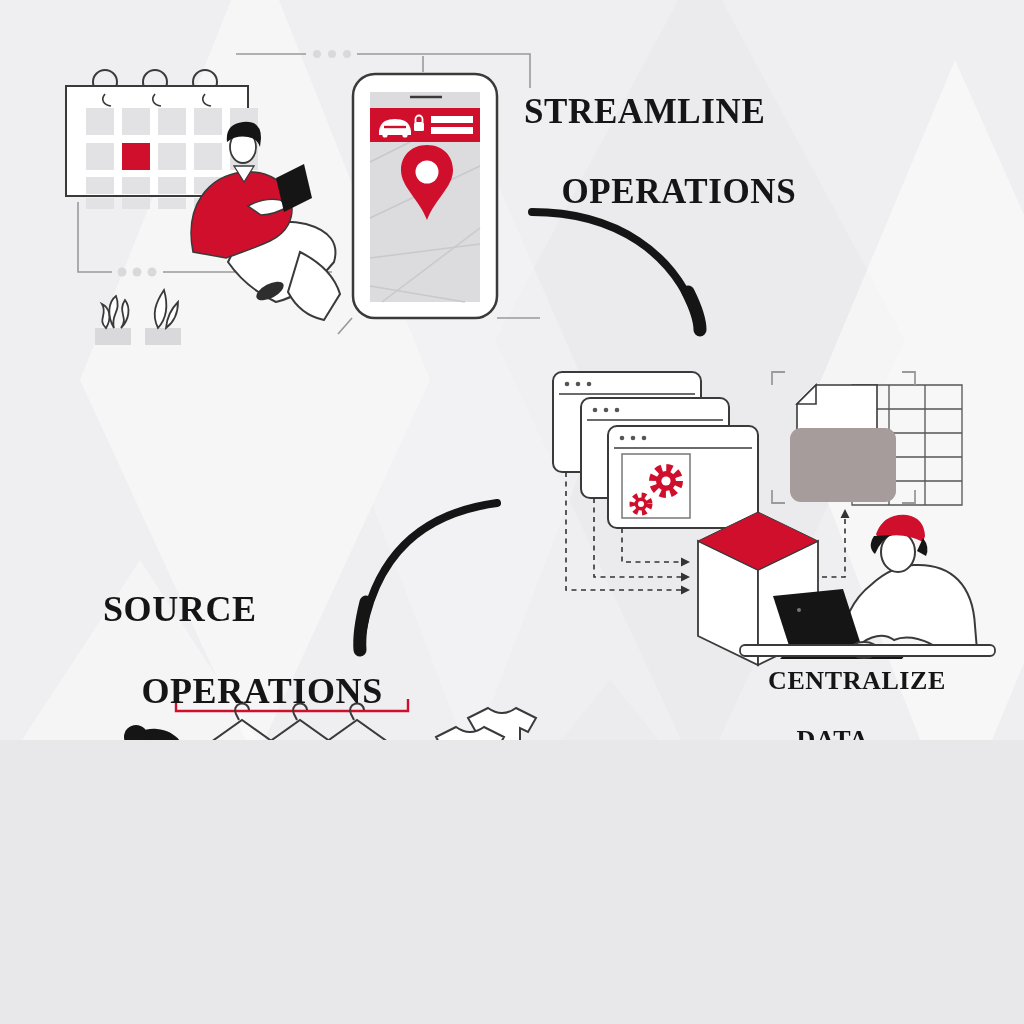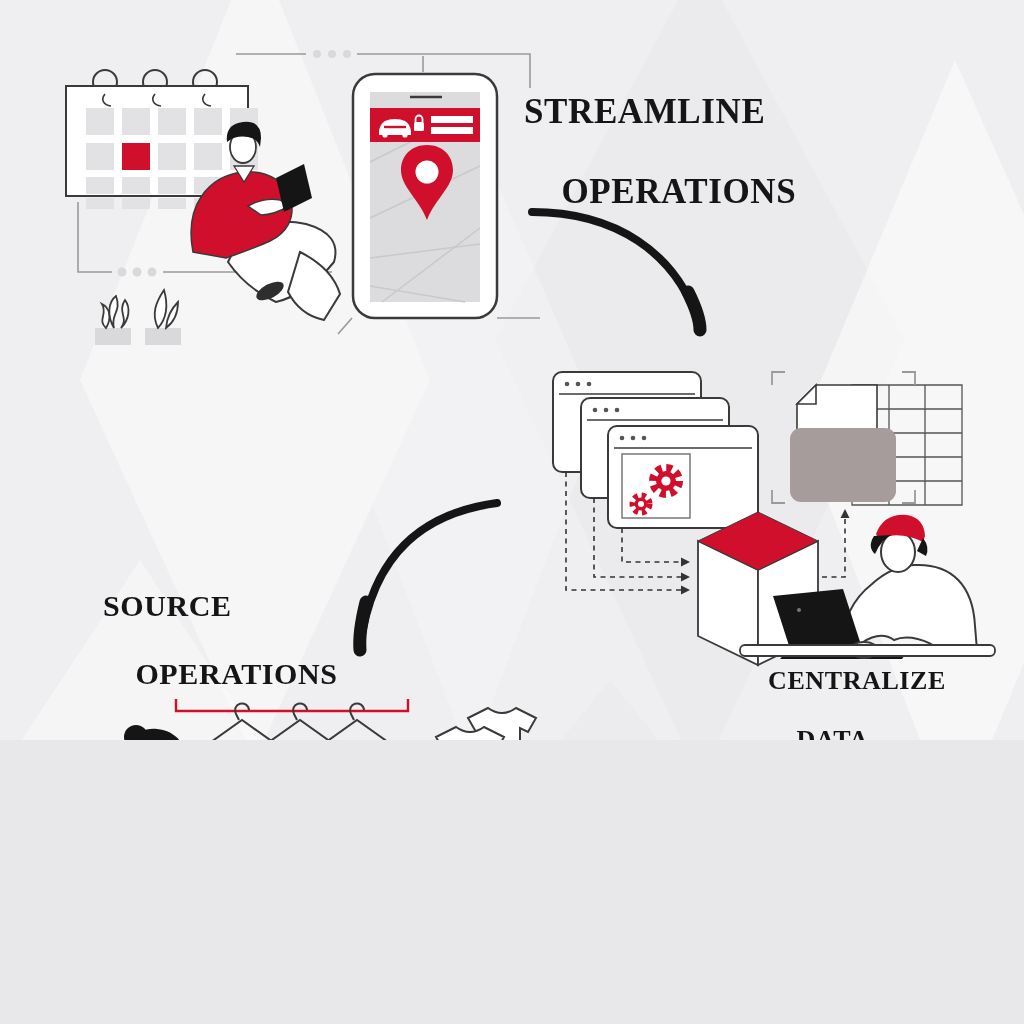--- a/index.html
+++ b/index.html
@@ -9,21 +9,21 @@
     font-family:Liberation Serif, serif;
     padding-left:44px;
   }
   svg{position:absolute;left:0;top:0;}
   .step-label{
     position:absolute;color:var(--ink,#161616);font-weight:800;
     letter-spacing:.6px;line-height:1.14;white-space:pre;
   }
   #label-streamline{left:524px;top:92px;font-size:35px;}
   #label-centralize{left:768px;top:666px;font-size:26px;}
-  #label-source{left:103px;top:589px;font-size:30px;}
+  #label-source{left:103px;top:589px;font-size:36px;}
 </style>
 </head>
 <body>
 
 <div class="canvas">
 
 <svg width="1024" height="1024" viewBox="0 0 1024 1024">
 
   <g stroke="none">
     <polygon points="255,-60 430,380 255,760 80,380" fill="#ffffff" opacity="0.45"></polygon>

